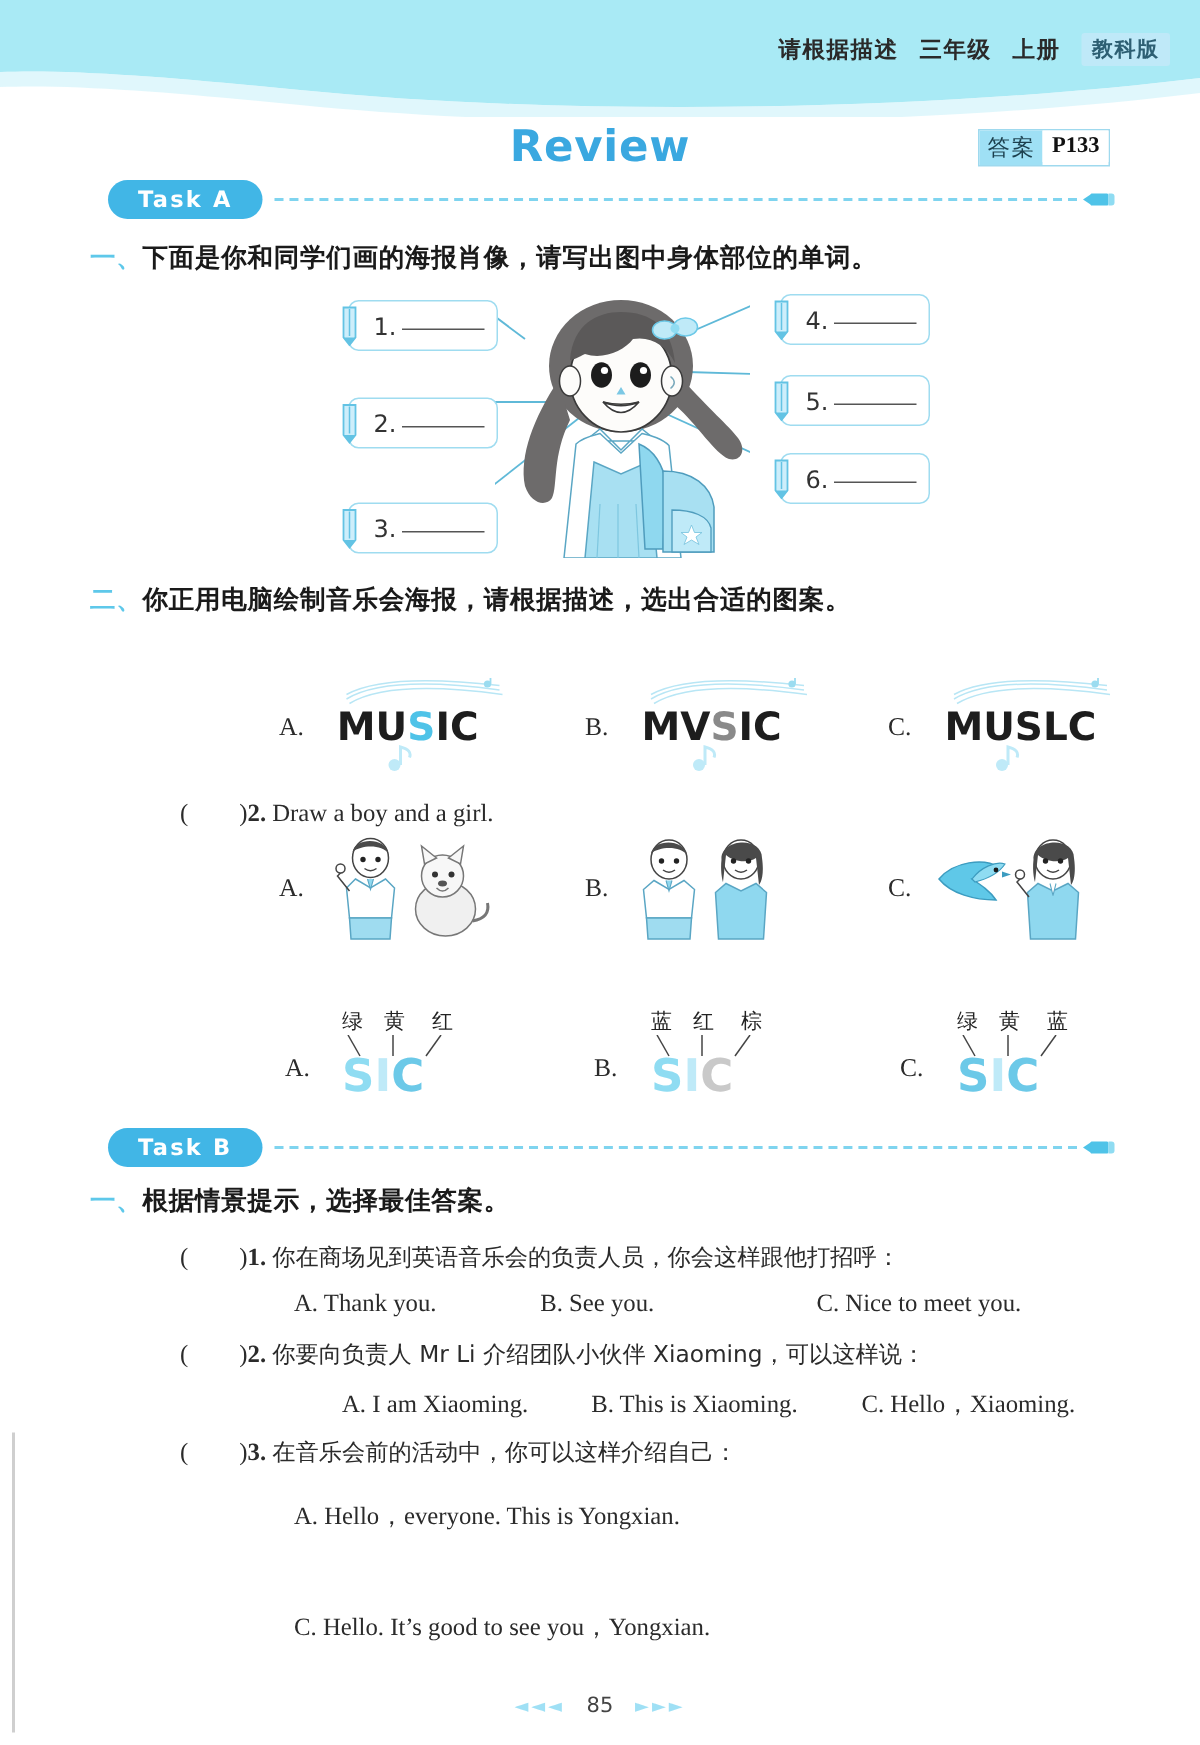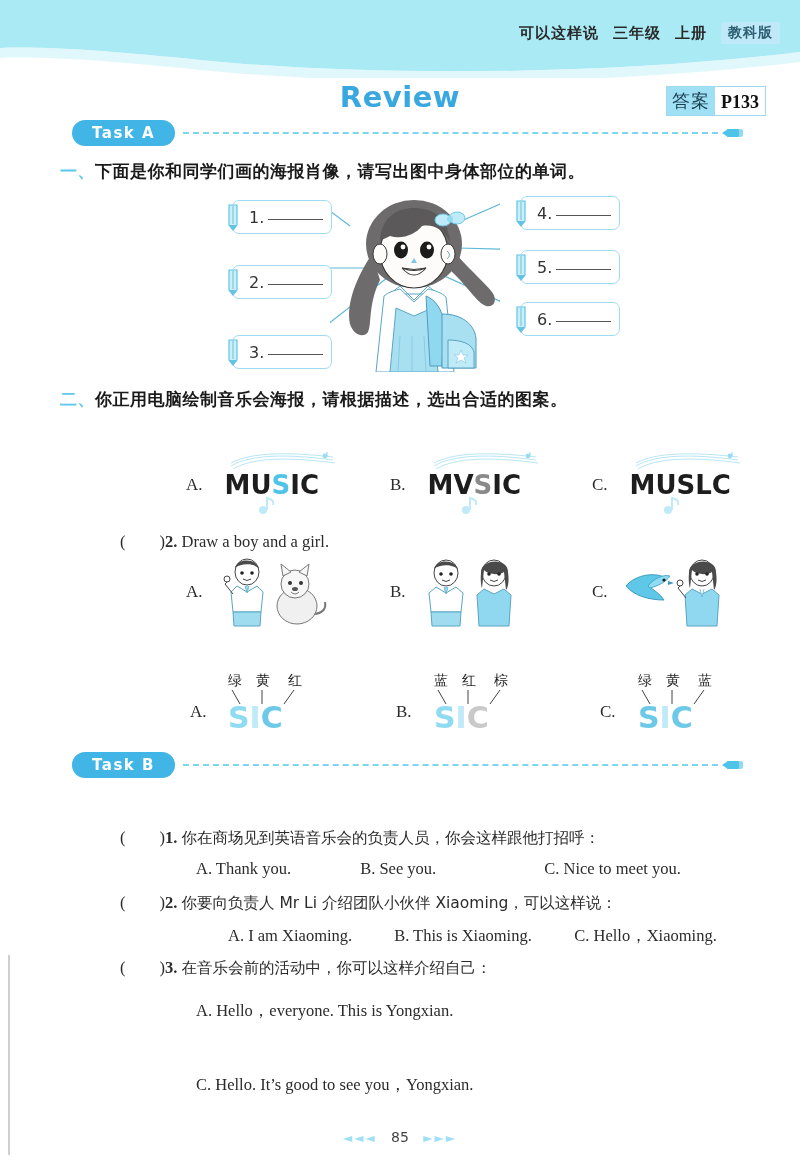--- a/index.html
+++ b/index.html
@@ -36,25 +36,25 @@
     background:#cfcfcf;
   }
 
   
   .review-title{
     position:absolute;top:80px;left:0;width:800px;text-align:center;
     font-family:"DejaVu Sans", sans-serif;
     font-size:29px;font-weight:700;color:#3aa8e0;letter-spacing:.5px;
   }
   .answer-ref{
-    position:absolute;top:86px;right:34px;
-    display:flex;align-items:flex-end;
+    position:absolute;top:86px;right:60px;
+    display:flex;align-items:flex-start;
     border:1px solid #9fd9ee;
     font-family:"DejaVu Sans", sans-serif;
-    font-size:18px;
+    font-size:15px;
   }
   .answer-ref .lbl{background:#9fe0f5;color:#1c3f4d;padding:2px 5px;letter-spacing:1px;}
   .answer-ref .pg{background:#fff;color:#111;padding:2px 6px;font-family:"Liberation Serif",serif;font-weight:700;}
 
   
   .task-row{position:absolute;left:72px;width:672px;height:26px;display:flex;align-items:center;}
   .task-pill{
     background:#41b6e6;color:#ffffff;
     border-radius:14px;padding:4px 20px;
     font-family:"DejaVu Sans", sans-serif;
@@ -142,21 +142,21 @@
 <body>
 
 <div class="page">
 
   <div class="header-band">
     <svg width="800" height="78" viewBox="0 0 800 78">
       <path d="M0,0 L800,0 L800,52 C620,74 380,78 200,60 C120,52 50,46 0,48 Z" fill="#a9eaf5"></path>
       <path d="M0,48 C50,46 120,52 200,60 C380,78 620,74 800,52 L800,62 C620,84 380,88 200,70 C120,62 50,56 0,58 Z" fill="#c7f1f9" opacity=".55"></path>
     </svg>
     <div class="header-text">
-      <span>可以这样说</span>
+      <span>请根据描述</span>
       <span>三年级</span>
       <span>上册</span>
       <span class="pub-badge">教科版</span>
     </div>
   </div>
 
   <div class="left-rule"></div>
 
   <div class="review-title">Review</div>
 
@@ -491,20 +491,23 @@
   <div class="task-row" style="top:752px;">
     <span class="task-pill">Task B</span>
     <span class="task-dash"></span>
     <span class="pencil-end">
       <span class="tip"></span>
         <span class="body"></span>
         <span class="cap"></span>
     </span>
   </div>
 
+  <div class="sec-head" style="top:789px;">
+    <span class="num">一、</span><span>根据情景提示，选择最佳答案。</span>
+  </div>
 
   <div class="q" style="left:120px;top:828px;">
     <span>(</span><span style="display:inline-block;width:34px;"></span><span>)</span><span class="qn">1.</span>
     <span class="cn">你在商场见到英语音乐会的负责人员，你会这样跟他打招呼：</span>
   </div>
   <div class="opts" style="left:196px;top:859px;">
     <span class="opt" style="width:160px;">A. Thank you.</span>
     <span class="opt" style="width:180px;">B. See you.</span>
     <span class="opt">C. Nice to meet you.</span>
   </div>

